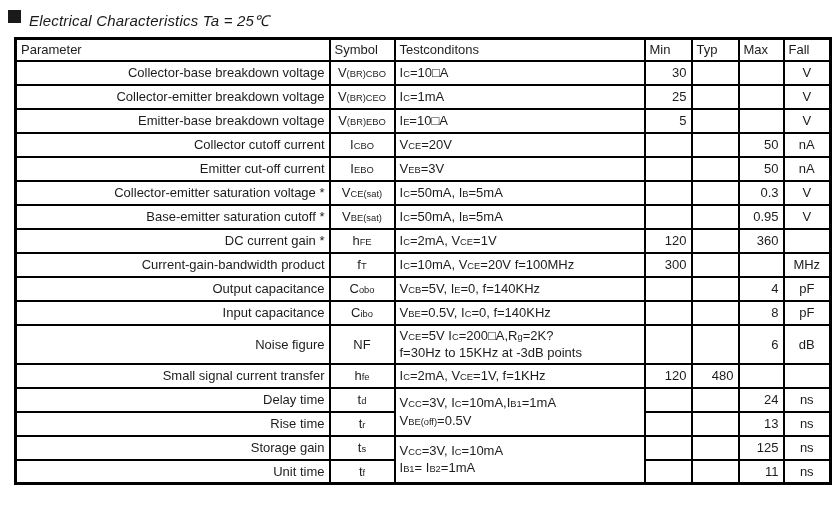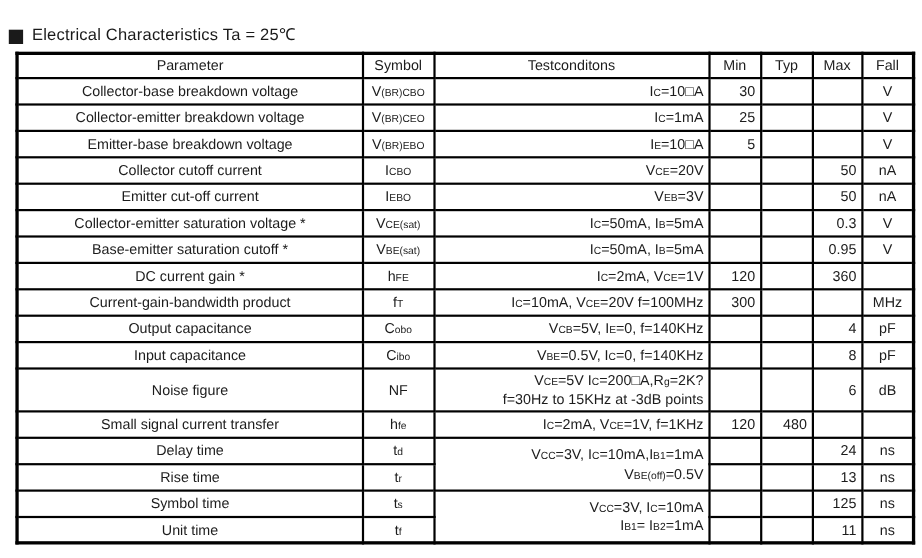--- a/index.html
+++ b/index.html
@@ -5,21 +5,21 @@
   * { box-sizing: border-box; }
   html, body { margin: 0; padding: 0; background: #ffffff; }
   body {
     width: 838px; height: 507px;
     font-family: "Liberation Sans", sans-serif;
     color: #1c1c1c;
     overflow: hidden;
   }
   .page { padding: 8px 0 0 8px; }
 
-  .title-row { display: flex; align-items: flex-end; gap: 8px; margin: 12px 0 7px 0; }
+  .title-row { display: flex; align-items: flex-start; gap: 8px; margin: 2px 0 7px 0; font-style: italic; }
   .bullet { width: 13px; height: 13px; background: #1a1a1a; flex: 0 0 auto; }
   .title { font-size: 15px; color: #1a1a1a; letter-spacing: 0.2px; }
 
   table.spec {
     border-collapse: collapse;
     table-layout: fixed;
     width: 815px;
     margin-left: 6px;
     border: 3px solid #000;
   }
@@ -28,26 +28,26 @@
     font-size: 13px;
     padding: 1px 4px;
     overflow: hidden;
     white-space: nowrap;
     color: #1c1c1c;
     background: #fff;
   }
   .spec th {
     font-weight: normal;
     height: 22px;
-    text-align: center;
+    text-align: left;
   }
   .spec td { height: 24px; }
-  .c-param { text-align: center; padding-left: 7px; margin-top: 20px; }
+  .c-param { text-align: right; padding-left: 7px; margin-top: 20px; }
   .c-sym   { text-align: center; }
-  .c-cond  { text-align: right; padding-left: 5px; line-height: 1.35; }
+  .c-cond  { text-align: left; padding-left: 5px; line-height: 1.35; }
   .c-num   { text-align: right; }
   .c-unit  { text-align: center; }
   .sub {
     font-size: 0.72em;
     vertical-align: baseline;
     letter-spacing: 0;
   }
 </style>
 </head>
 <body>
@@ -209,21 +209,21 @@
       </tr>
       <tr>
         <td class="c-param">Rise time</td>
         <td class="c-sym">t<span class="sub">r</span></td>
         <td class="c-num"></td>
         <td class="c-num"></td>
         <td class="c-num">13</td>
         <td class="c-unit">ns</td>
       </tr>
       <tr>
-        <td class="c-param">Symbol time</td>
+        <td class="c-param">Storage gain</td>
         <td class="c-sym">t<span class="sub">s</span></td>
         <td class="c-cond" rowspan="2">V<span class="sub">CC</span>=3V, I<span class="sub">C</span>=10mA<br>I<span class="sub">B1</span>= I<span class="sub">B2</span>=1mA</td>
         <td class="c-num"></td>
         <td class="c-num"></td>
         <td class="c-num">125</td>
         <td class="c-unit">ns</td>
       </tr>
       <tr>
         <td class="c-param">Unit time</td>
         <td class="c-sym">t<span class="sub">f</span></td>

